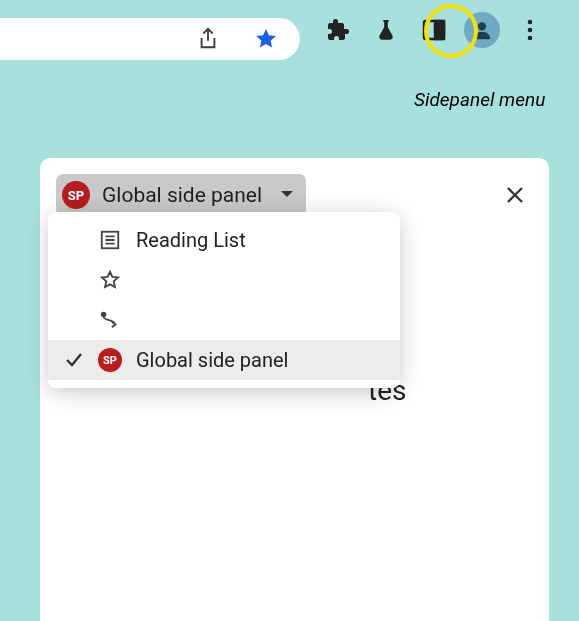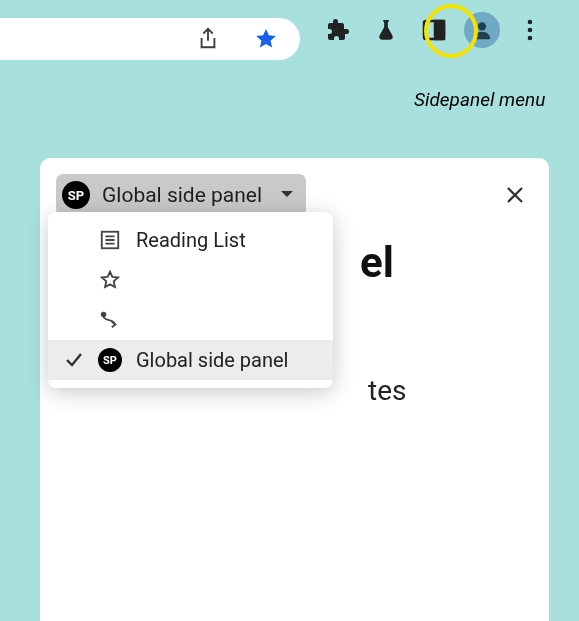--- a/index.html
+++ b/index.html
@@ -95,21 +95,21 @@
     align-items: center;
     gap: 12px;
     background: #c9c9c9;
     border-radius: 7px;
     padding: 4px 12px 4px 6px;
     height: 42px;
   }
   .sp-logo {
     width: 28px;
     height: 28px;
-    background: #000000;
+    background: #b91c1c;
     border-radius: 50%;
     color: #fff;
     font-weight: 700;
     font-size: 13px;
     display: flex;
     align-items: center;
     justify-content: center;
   }
   .sp-label {
     font-size: 21px;
@@ -121,21 +121,21 @@
     height: 36px;
     display: flex;
     align-items: center;
     justify-content: center;
   }
   
   .dropdown {
     position: absolute;
     top: 54px;
     left: 8px;
-    width: 285px;
+    width: 352px;
     background: #fff;
     border-radius: 8px;
     box-shadow: 0 4px 22px rgba(0,0,0,0.22);
     padding: 8px 0;
   }
   .dd-item {
     display: flex;
     align-items: center;
     height: 40px;
     padding: 0 16px 0 16px;

